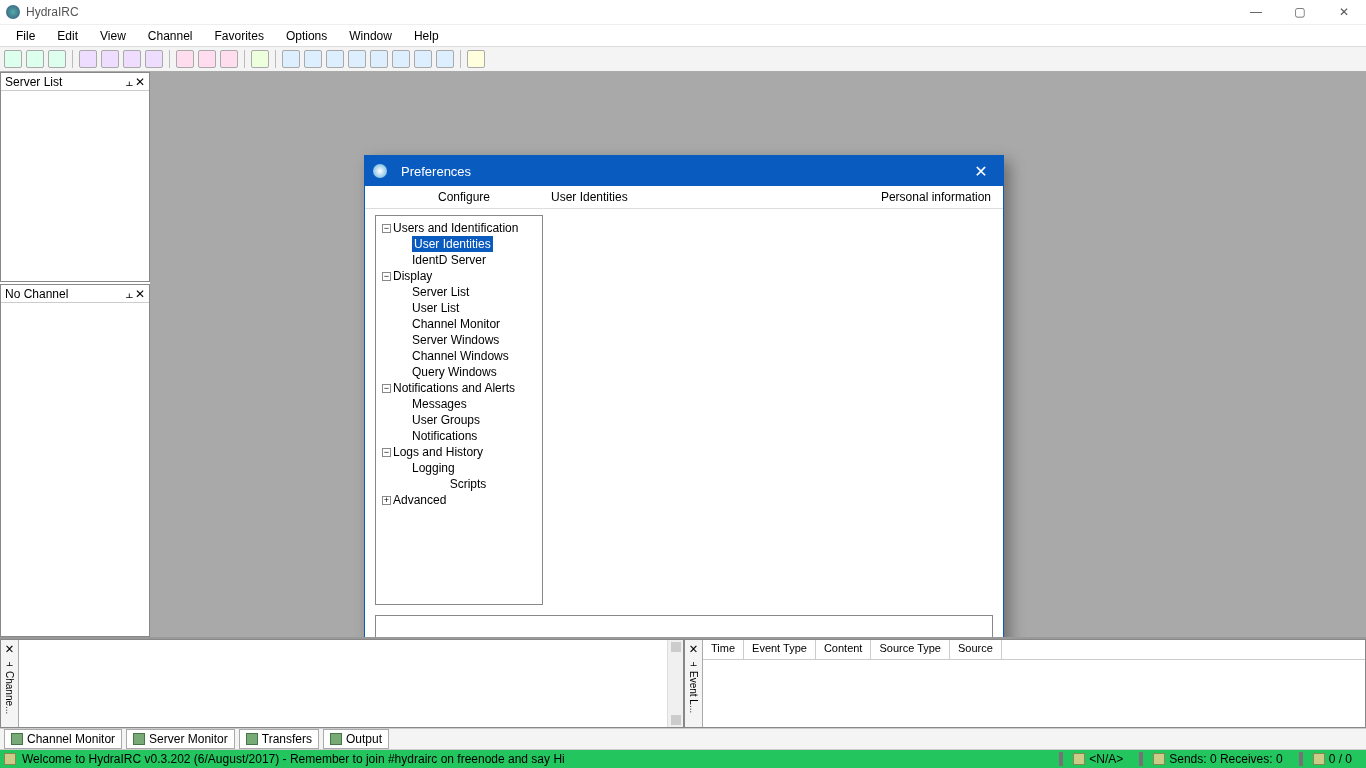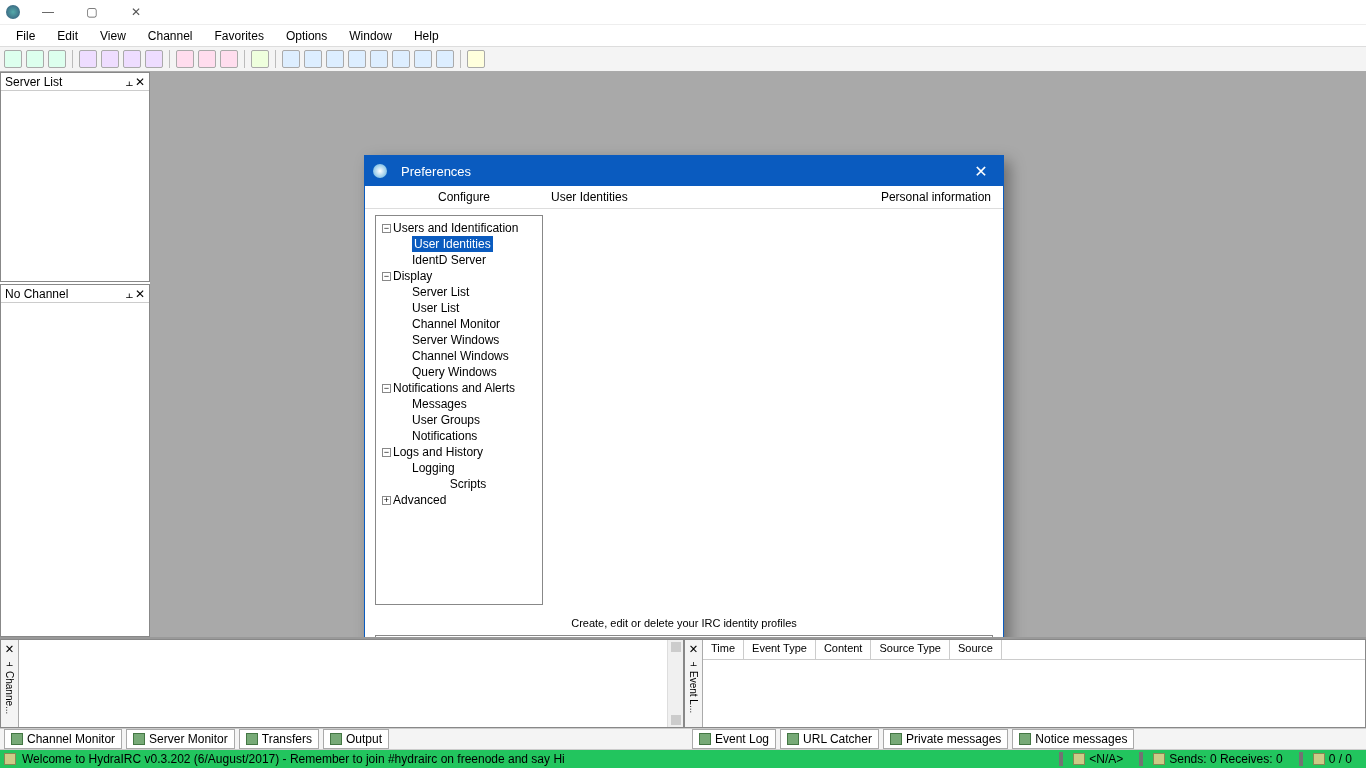--- a/index.html
+++ b/index.html
@@ -83,20 +83,21 @@
 .resize-grip { position:absolute; right:2px; bottom:2px; width:12px; height:12px; background:repeating-linear-gradient(135deg,#888 0 1px,transparent 1px 3px); }
 
 .tb.c1{background:#dfe;} .tb.c2{background:#edf;} .tb.c3{background:#fde;}
 .tb.c4{background:#efd;} .tb.c5{background:#def;} .tb.c6{background:#ffd;}
 </style>
 </head>
 <body>
 
 <div class="titlebar">
   <div class="app-icon"></div>
+  <div class="title">HydraIRC</div>
   <div class="win-btns">
     <div>—</div>
     <div>▢</div>
     <div>✕</div>
   </div>
 </div>
 
 <div class="menubar">
   <div class="mi">File</div>
   <div class="mi">Edit</div>
@@ -188,21 +189,20 @@
       <div class="node n1"><span class="box">−</span><span>Notifications and Alerts</span></div>
       <div class="node leaf"><span>Messages</span></div>
       <div class="node leaf"><span>User Groups</span></div>
       <div class="node leaf"><span>Notifications</span></div>
       <div class="node n1"><span class="box">−</span><span>Logs and History</span></div>
       <div class="node leaf"><span>Logging</span></div>
       <div class="node n2"><span>Scripts</span></div>
       <div class="node n1"><span class="box">+</span><span>Advanced</span></div>
     </div>
     <div class="rpanel">
-      <div class="hint">Create, edit or delete your IRC identity profiles</div>
       <div class="listbox"></div>
       <div class="btnrow">
         <div class="btn">New</div>
         <div class="btn">Delete</div>
         <div class="btn">Edit</div>
         <div class="btn">Set as Default</div>
       </div>
     </div>
   </div>
   <div class="resize-grip"></div>
@@ -251,38 +251,20 @@
         <span class="ti"></span>
         <span>Server Monitor</span>
       </div>
     <div class="tab">
         <span class="ti"></span>
         <span>Transfers</span>
       </div>
     <div class="tab">
         <span class="ti"></span>
         <span>Output</span>
-      </div>
-  </div>
-  <div style="display:flex;gap:4px;">
-    <div class="tab">
-        <span class="ti"></span>
-        <span>Event Log</span>
-      </div>
-    <div class="tab">
-        <span class="ti"></span>
-        <span>URL Catcher</span>
-      </div>
-    <div class="tab">
-        <span class="ti"></span>
-        <span>Private messages</span>
-      </div>
-    <div class="tab">
-        <span class="ti"></span>
-        <span>Notice messages</span>
       </div>
   </div>
 </div>
 
 <div class="statusbar">
   <span class="ico"></span>
   <span class="grow">Welcome to HydraIRC v0.3.202 (6/August/2017) - Remember to join #hydrairc on freenode and say Hi</span>
   <span class="cell">
       <span class="ico"></span>
       <span>&lt;N/A&gt;</span>

